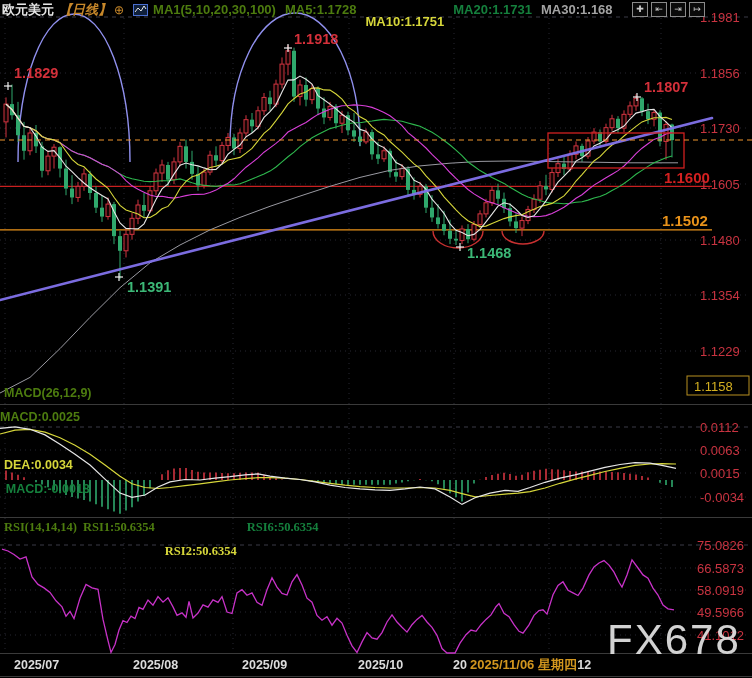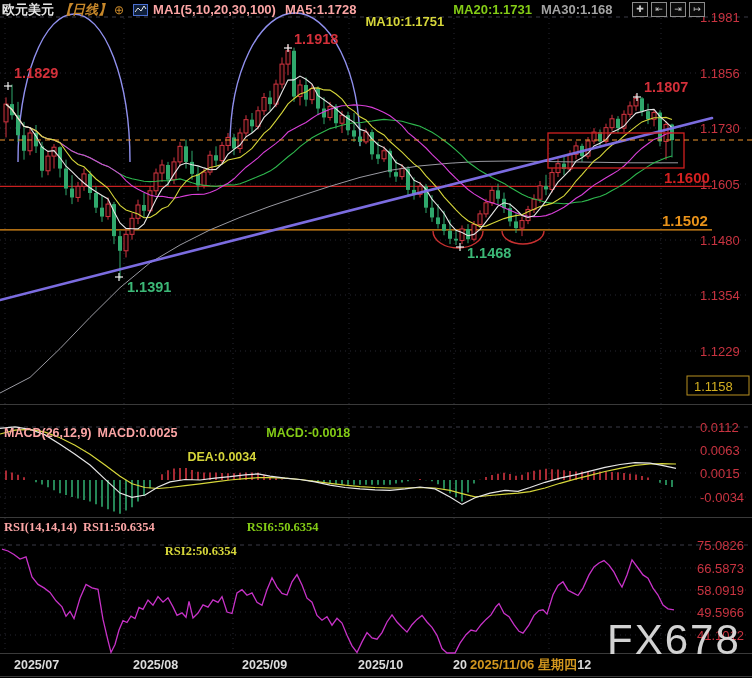--- a/index.html
+++ b/index.html
@@ -5,21 +5,21 @@
   html,body{margin:0;padding:0;background:#000;}
   #app{position:relative;width:752px;height:678px;background:#000;overflow:hidden;
        font-family:"Liberation Sans",sans-serif;}
   #chart-svg{position:absolute;left:0;top:0;}
   .hdr{position:absolute;left:2px;top:1px;height:17px;display:flex;align-items:center;
        gap:9px;font-size:13px;font-weight:600;white-space:nowrap;z-index:5;}
   .hdr .sym{color:#e6e6e6;}
   .hdr .period{color:#c8882a;}
   .hdr .plus{color:#c8882a;font-weight:400;font-size:12px;}
   .chart-ico{width:15px;height:12px;display:inline-block;}
-  .w{color:#fca5a5;} .yel{color:#d6d63a;margin-top:24px;} .mag{color:#84cc16;text-align:center;} .grn{color:#a3a3a3;}
+  .w{color:#4d7c0f;} .yel{color:#d6d63a;margin-top:24px;} .mag{color:#15803d;text-align:center;} .grn{color:#a3a3a3;}
   .toolbar{position:absolute;top:2px;left:632px;display:flex;gap:3px;z-index:6;}
   .tool-btn{width:14px;height:13px;border:1px solid #8a8a8a;background:#0a0a0a;color:#c9c9c9;
        font-size:9px;line-height:13px;text-align:center;cursor:pointer;}
   .panel-hdr{position:absolute;left:4px;display:flex;gap:10px;font-size:12.5px;font-weight:600;
        white-space:nowrap;z-index:5;}
 </style>
 </head>
 <body>
 
 <div id="app">
@@ -491,21 +491,21 @@
     <span class="grn">MA30:1.168</span>
   </div>
 
   <div class="toolbar">
     <div class="tool-btn">✚</div>
     <div class="tool-btn">⇤</div>
     <div class="tool-btn">⇥</div>
     <div class="tool-btn">↦</div>
   </div>
 
-  <div class="panel-hdr" style="top:426px;">
+  <div class="panel-hdr" style="top:386px;flex-direction:column;">
     <span class="w">MACD(26,12,9)</span>
     <span class="w" style="margin-left:-4px;">MACD:0.0025</span>
     <span class="yel">DEA:0.0034</span>
     <span class="mag">MACD:-0.0018</span>
   </div>
 
   <div class="panel-hdr" style="top:520px;font-family:Liberation Serif, serif;">
     <span class="w">RSI(14,14,14)</span>
     <span class="w" style="margin-left:-4px;">RSI1:50.6354</span>
     <span class="yel">RSI2:50.6354</span>

